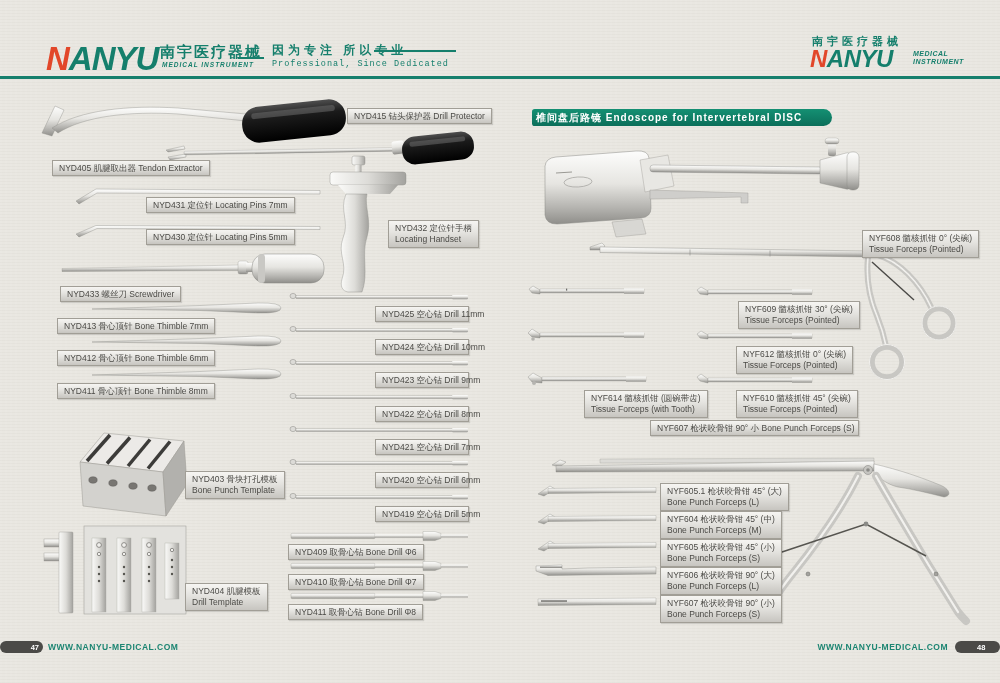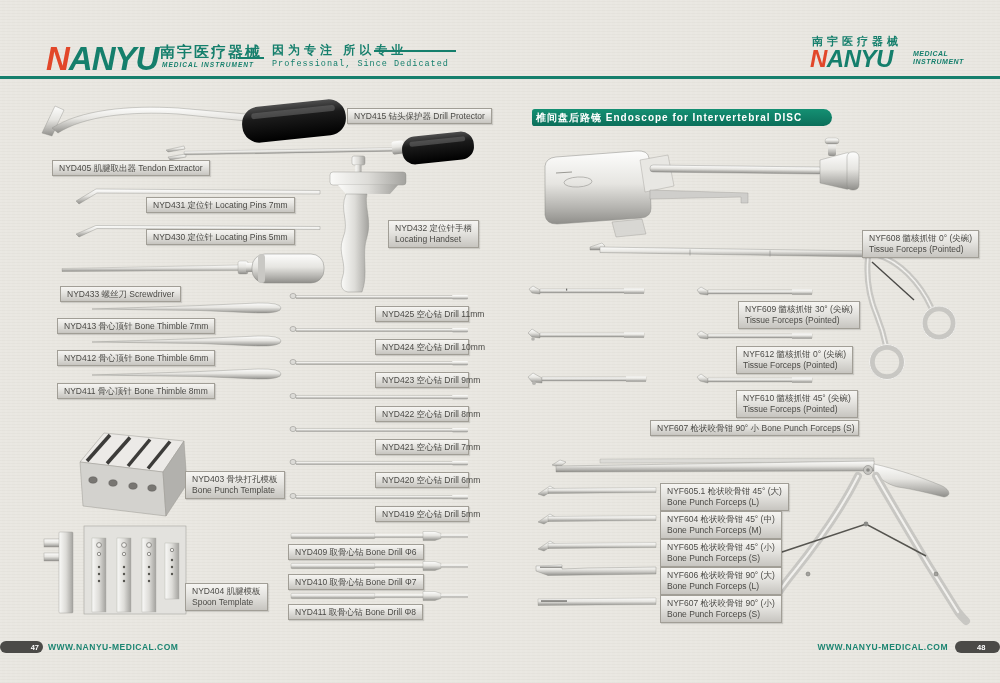--- a/index.html
+++ b/index.html
@@ -385,37 +385,41 @@
   <div class="lbl ctr" style="left:375px;top:406px;width:80px">NYD422 空心钻 Drill  8mm</div>
   <div class="lbl ctr" style="left:375px;top:439px;width:80px">NYD421 空心钻 Drill  7mm</div>
   <div class="lbl ctr" style="left:375px;top:472px;width:80px">NYD420 空心钻 Drill  6mm</div>
   <div class="lbl ctr" style="left:375px;top:506px;width:80px">NYD419 空心钻 Drill  5mm</div>
   <div class="lbl two" style="left:185px;top:471px">
     <span>NYD403 骨块打孔模板</span>
     <span>Bone Punch Template</span>
   </div>
   <div class="lbl two" style="left:185px;top:583px">
     <span>NYD404 肌腱模板</span>
-    <span>Spoon Template</span>
+    <span>Drill Template</span>
   </div>
   <div class="lbl" style="left:288px;top:544px">NYD409 取骨心钻 Bone Drill  Φ6</div>
   <div class="lbl" style="left:288px;top:574px">NYD410 取骨心钻 Bone Drill  Φ7</div>
   <div class="lbl" style="left:288px;top:604px">NYD411 取骨心钻 Bone Drill  Φ8</div>
 
   <div class="lbl two" style="left:862px;top:230px">
     <span>NYF608 髓核抓钳 0° (尖碗)</span>
     <span>Tissue Forceps (Pointed)</span>
   </div>
   <div class="lbl two" style="left:738px;top:301px">
     <span>NYF609 髓核抓钳 30° (尖碗)</span>
     <span>Tissue Forceps (Pointed)</span>
   </div>
   <div class="lbl two" style="left:736px;top:346px">
     <span>NYF612 髓核抓钳 0° (尖碗)</span>
     <span>Tissue Forceps (Pointed)</span>
+  </div>
+  <div class="lbl two" style="left:584px;top:390px">
+    <span>NYF614 髓核抓钳 (圆碗带齿)</span>
+    <span>Tissue Forceps (with Tooth)</span>
   </div>
   <div class="lbl two" style="left:736px;top:390px">
     <span>NYF610 髓核抓钳 45° (尖碗)</span>
     <span>Tissue Forceps (Pointed)</span>
   </div>
   <div class="lbl ctr" style="left:650px;top:420px;width:195px">NYF607 枪状咬骨钳 90° 小  Bone Punch Forceps (S)</div>
   <div class="lbl two" style="left:660px;top:483px">
     <span>NYF605.1 枪状咬骨钳 45° (大)</span>
     <span>Bone Punch Forceps (L)</span>
   </div>

